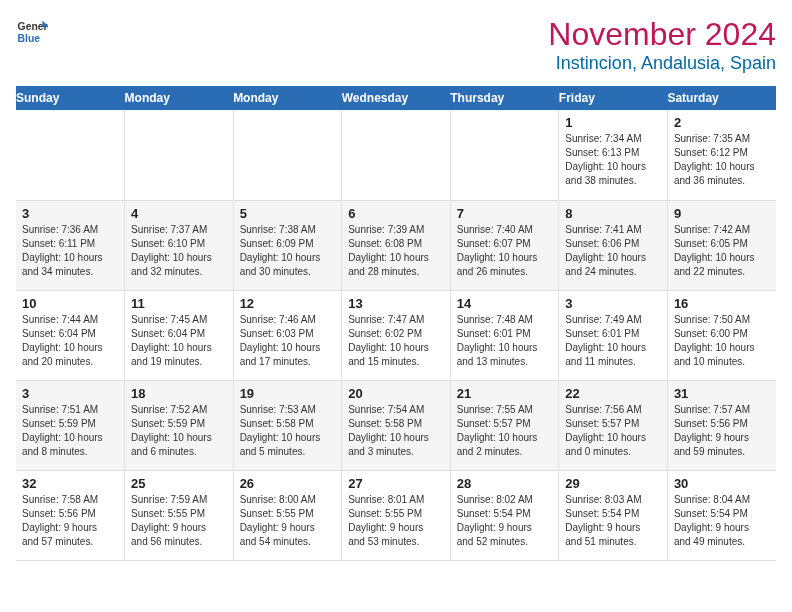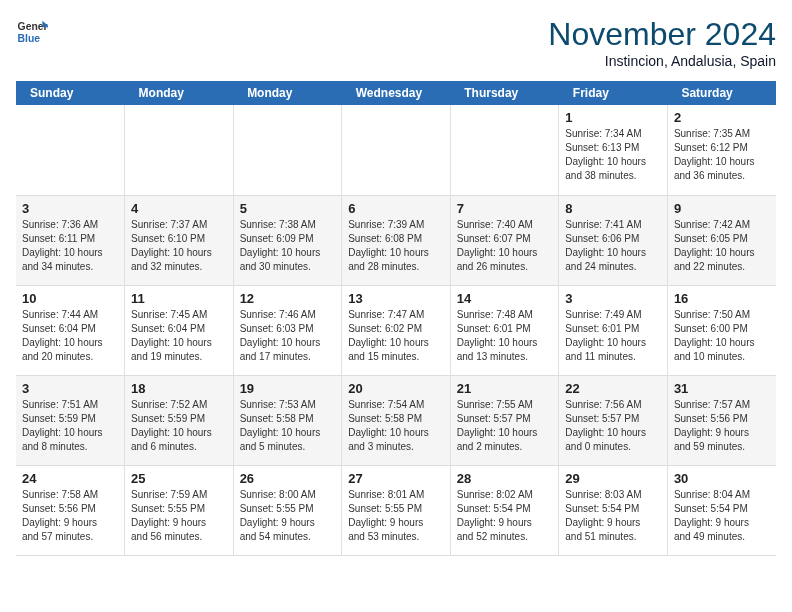--- a/index.html
+++ b/index.html
@@ -24,35 +24,35 @@
     .logo-icon {
       width: 32px;
       height: 32px;
     }
     .title-block {
       text-align: right;
     }
     .month-title {
       font-size: 32px;
       font-weight: normal;
-      color: #0c4a6e;
+      color: #be185d;
     }
     .subtitle {
-      font-size: 14px;
-      color: #0f172a;
+      font-size: 18px;
+      color: #0369a1;
     }
     table {
       width: 100%;
       border-collapse: collapse;
       font-size: 11px;
     }
     thead tr th {
       background: #2a6db5;
       color: #fff;
-      padding: 5px 14px;
+      padding: 5px 0;
       text-align: left;
       font-weight: bold;
       font-size: 12px;
     }
     tbody tr {
       border-bottom: 1px solid #ddd;
     }
     tbody tr:nth-child(even) {
       background: #f5f5f5;
     }
@@ -218,21 +218,21 @@
           <span class="day-num">22</span>
           <div class="day-info">Sunrise: 7:56 AM<br>Sunset: 5:57 PM<br>Daylight: 10 hours<br>and 0 minutes.</div>
         </td>
         <td>
           <span class="day-num">31</span>
           <div class="day-info">Sunrise: 7:57 AM<br>Sunset: 5:56 PM<br>Daylight: 9 hours<br>and 59 minutes.</div>
         </td>
       </tr>
       <tr class="row-group-odd">
         <td>
-          <span class="day-num">24</span>
+          <span class="day-num">32</span>
           <div class="day-info">Sunrise: 7:58 AM<br>Sunset: 5:56 PM<br>Daylight: 9 hours<br>and 57 minutes.</div>
         </td>
         <td>
           <span class="day-num">25</span>
           <div class="day-info">Sunrise: 7:59 AM<br>Sunset: 5:55 PM<br>Daylight: 9 hours<br>and 56 minutes.</div>
         </td>
         <td>
           <span class="day-num">26</span>
           <div class="day-info">Sunrise: 8:00 AM<br>Sunset: 5:55 PM<br>Daylight: 9 hours<br>and 54 minutes.</div>
         </td>

